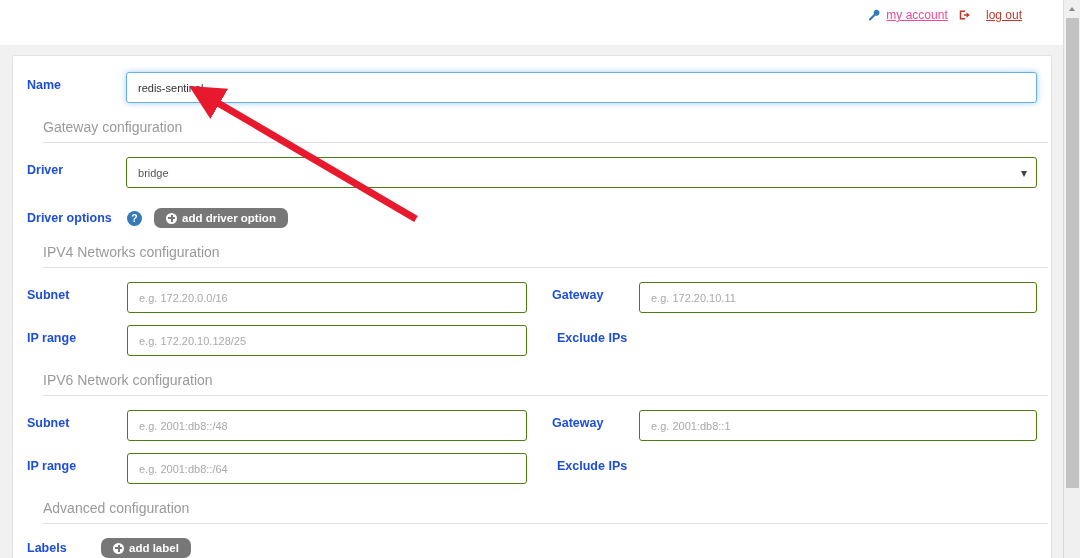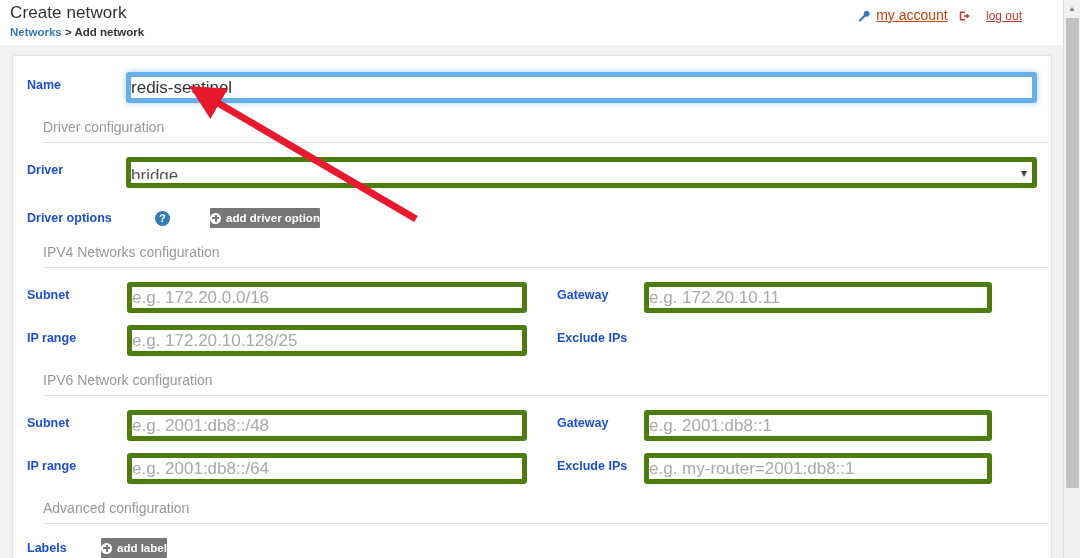--- a/index.html
+++ b/index.html
@@ -19,21 +19,21 @@
   .title-block { position:absolute; left:10px; top:3px; }
   .page-title { font-size:17px; color:#333; font-weight:400; letter-spacing:.1px; }
   .breadcrumb { font-size:11.5px; font-weight:bold; color:#333; margin-top:3px; }
   .breadcrumb a { color:#337ab7; text-decoration:none; }
 
   .header-right { position:absolute; right:58px; top:4px; text-align:right; }
   .hr-line1 { white-space:nowrap; }
   .hr-line2 { white-space:nowrap; margin-top:3px; }
   .support-link { color:#337ab7; font-size:14px; text-decoration:none; }
   .admin-name { color:#333; font-size:15px; margin-left:14px; }
-  .acct-link { color:#c2410c; font-size:14px; }
+  .acct-link { color:#ec4899; font-size:12px; }
   .logout-link { color:#c0392b; font-size:12px; text-decoration:underline; margin-left:8px; }
   .icon-inline { display:inline-block; vertical-align:-2px; margin-right:3px; }
 
   
   .card {
     position:absolute; left:12px; top:55px; width:1040px; height:640px;
     background:#fff; border:1px solid #e3e3e3; border-radius:2px;
     padding:16px 14px 0 14px;
   }
 
@@ -41,22 +41,22 @@
   .lbl {
     font-weight:bold; color:#1d4ed8; font-size:12.5px; line-height:15px;
     padding-top:6px;
   }
 
   .lbl-name   { width:100px; }
   .lbl-left   { width:100px; }
   .lbl-right  { width:87px; }
 
   .inp {
-    border:5px solid #4d7c0f; border-radius:3px; background:#fff;
-    height:31px; padding:4px 0; font-size:17px; color:#555;
+    border:1px solid #4d7c0f; border-radius:3px; background:#fff;
+    height:31px; padding:4px 11px; font-size:11px; color:#555;
     font-family:"Liberation Sans", sans-serif; width:100%;
     outline:none;
   }
   .inp::placeholder { color:#a9a9a9; }
   .inp.focused { border-color:#66afe9; box-shadow:0 0 6px rgba(102,175,233,.6); color:#333; }
 
   .row-name { padding:0 0 0 0; }
   .name-wrap { width:920px; }
 
   .section-head {
@@ -67,23 +67,23 @@
 
   .select-wrap { width:920px; position:relative; }
   select.inp { appearance:none; -webkit-appearance:none; padding-right:26px; background:#fff; }
   .chev {
     position:absolute; right:10px; top:9px; pointer-events:none;
     color:#444; font-size:12px;
   }
 
   .btn-gray {
     display:inline-flex; align-items:center; gap:5px;
-    background:#777; color:#fff; border:none; border-radius:1px;
+    background:#777; color:#fff; border:none; border-radius:7px;
     font-size:11.5px; font-weight:bold;
-    padding:4px 0; cursor:pointer;
+    padding:4px 12px; cursor:pointer;
     font-family:"Liberation Sans", sans-serif;
     text-align:center;
   }
   .plus-circle {
     display:inline-block; width:11px; height:11px; border-radius:50%;
     background:#fff; position:relative;
   }
   .plus-circle::before, .plus-circle::after {
     content:""; position:absolute; background:#777;
   }
@@ -93,21 +93,21 @@
   .help-icon {
     display:inline-block; width:15px; height:15px; border-radius:50%;
     background:#337ab7; color:#fff; font-size:10.5px; font-weight:bold;
     text-align:center; line-height:15px; vertical-align:-2px;
   }
 
   .grid-row { display:flex; align-items:flex-start; margin-bottom:12px; }
   .col-left  { display:flex; width:530px; }
   .col-right { display:flex; }
   .in-left   { width:400px; }
-  .in-right  { width:348px;border-radius:11px; }
+  .in-right  { width:398px;border-radius:11px; }
 
   
   .arrow-layer { position:absolute; left:0; top:0; width:1080px; height:558px; pointer-events:none; }
 
   
   .scrollbar {
     position:absolute; right:0; top:0; width:17px; height:558px;
     background:#f0f0f0; border-left:1px solid #dcdcdc;
   }
   .sb-up {
@@ -120,28 +120,20 @@
   }
   .sb-thumb {
     position:absolute; top:18px; left:2px; width:13px; height:470px;
     background:#c2c2c2; border-radius:1px;
   }
 </style>
 </head>
 <body>
 
 <div class="page-header">
-  <div class="title-block">
-    <div class="page-title">Create network</div>
-    <div class="breadcrumb">
-      <a href="#">Networks</a>
-      <span>&gt;</span>
-      <span>Add network</span>
-    </div>
-  </div>
 
   <div class="header-right">
     <div class="hr-line2">
       <span class="icon-inline">
         <svg width="12" height="12" viewBox="0 0 16 16">
           <path d="M11.5 1a4 4 0 0 0-3.6 5.7L1.6 13a1.4 1.4 0 0 0 2 2l6.3-6.3A4 4 0 1 0 11.5 1z" fill="#337ab7"></path>
         </svg>
       </span>
       <a class="acct-link" href="#">my account</a>
       <span class="icon-inline" style="margin-left:8px">
@@ -157,33 +149,33 @@
 
 <div class="card">
 
   <div class="form-row row-name">
     <div class="lbl lbl-name">Name</div>
     <div class="name-wrap">
       <input class="inp focused" type="text" value="redis-sentinel" style="">
     </div>
   </div>
 
-  <div class="section-head">Driver configuration</div>
+  <div class="section-head">Gateway configuration</div>
 
   <div class="form-row">
     <div class="lbl lbl-left">Driver</div>
     <div class="select-wrap">
       <select class="inp">
         <option>bridge</option>
       </select>
       <span class="chev">▾</span>
     </div>
   </div>
 
-  <div class="form-row" style="margin-top:20px; align-items:center;gap:28px;">
+  <div class="form-row" style="margin-top:20px; align-items:center;">
     <div class="lbl lbl-left" style="padding-top:0">Driver options</div>
     <span class="help-icon">?</span>
     <button class="btn-gray" style="margin-left:12px">
       <span class="plus-circle"></span>
       <span>add driver option</span>
     </button>
   </div>
 
   <div class="section-head">IPV4 Networks configuration</div>
 
@@ -221,21 +213,20 @@
     </div>
   </div>
 
   <div class="grid-row">
     <div class="col-left">
       <div class="lbl lbl-left">IP range</div>
       <div class="in-left"><input class="inp" type="text" placeholder="e.g. 2001:db8::/64" style=""></div>
     </div>
     <div class="col-right">
       <div class="lbl lbl-right" style="width:87px">Exclude IPs</div>
-      <div class="in-right"><input class="inp" type="text" placeholder="e.g. my-router=2001:db8::1" style=""></div>
     </div>
   </div>
 
   <div class="section-head">Advanced configuration</div>
 
   <div class="form-row" style="align-items:center">
     <div class="lbl" style="width:74px; padding-top:0">Labels</div>
     <button class="btn-gray">
       <span class="plus-circle"></span>
       <span>add label</span>

